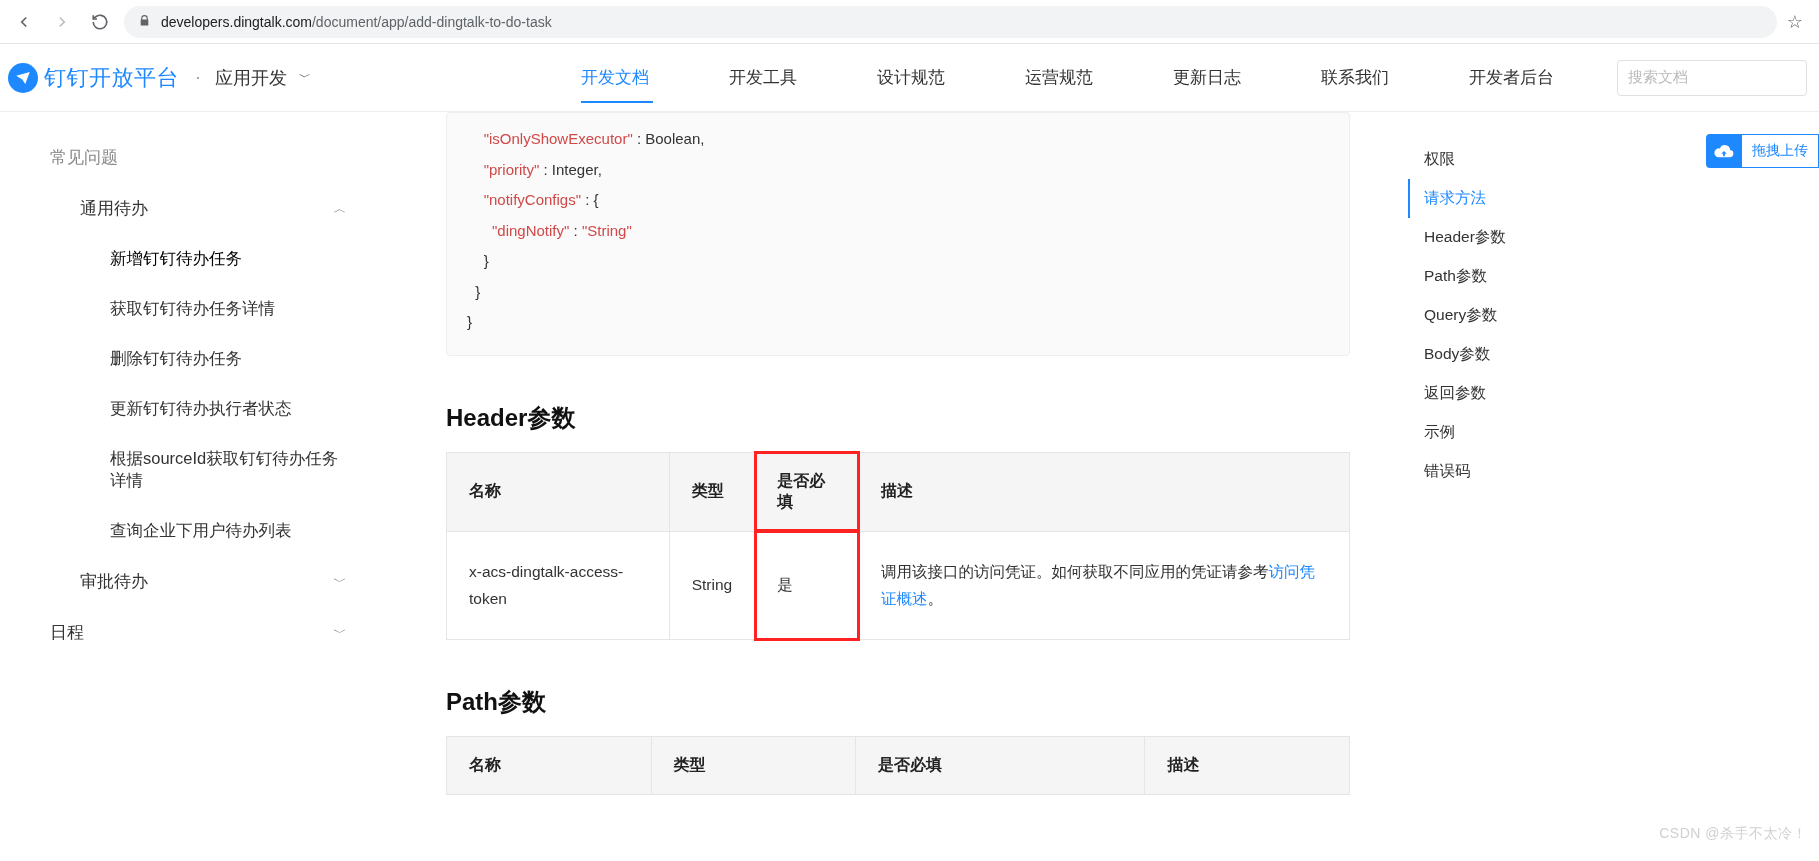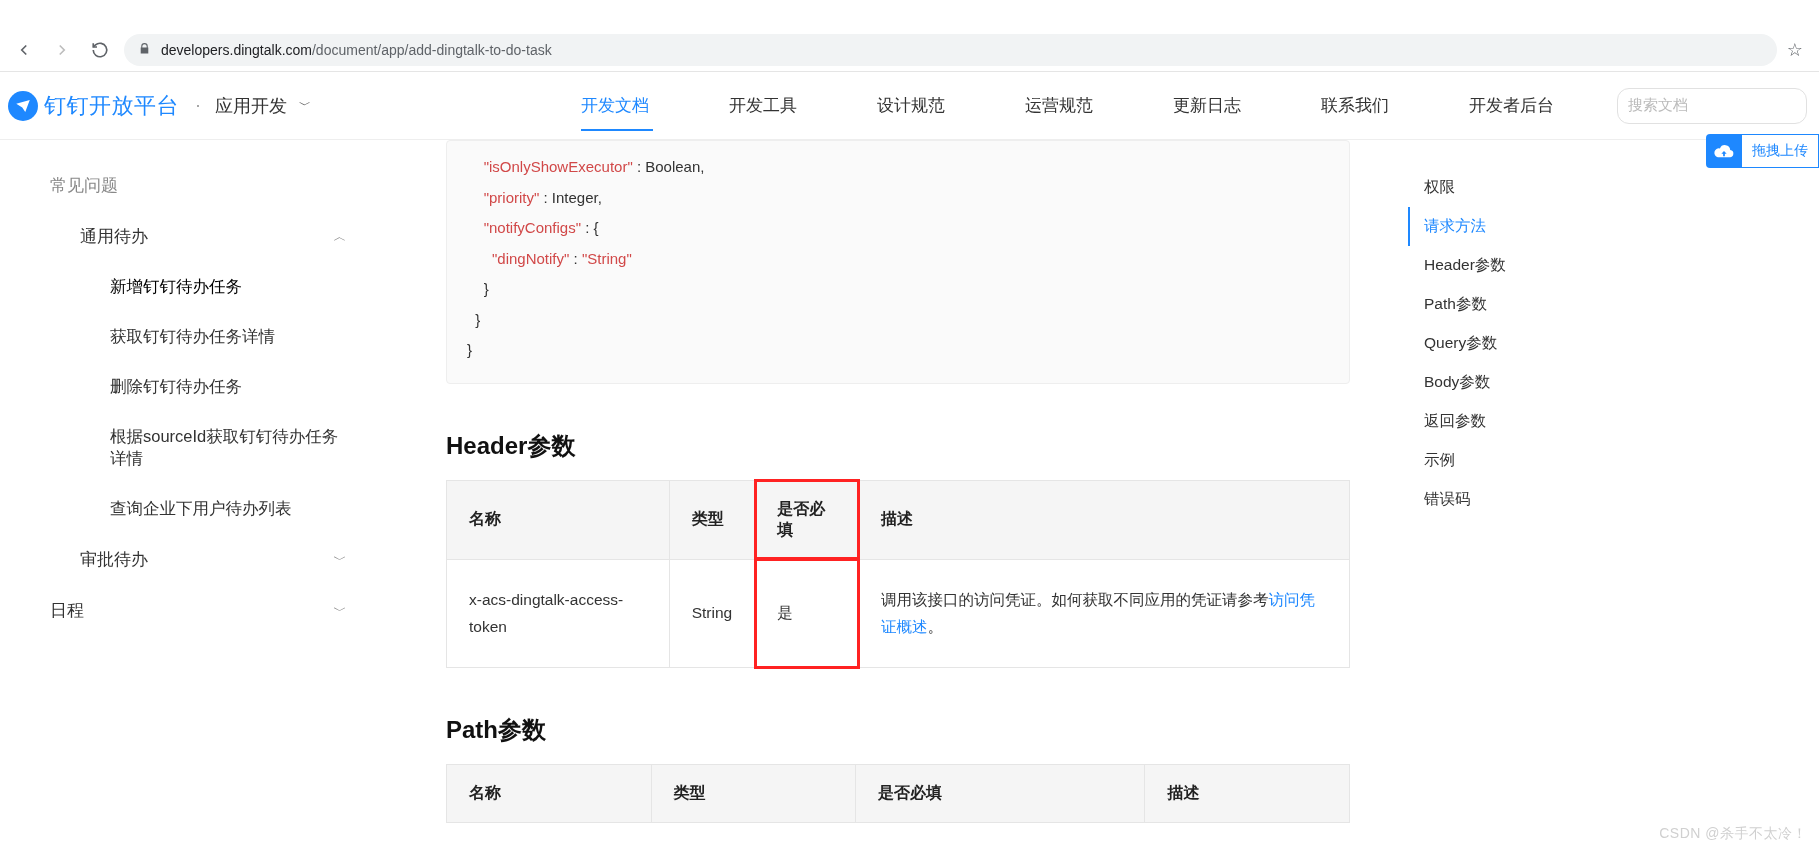--- a/index.html
+++ b/index.html
@@ -1,18 +1,18 @@
 <!DOCTYPE html>
 <html><head>
   <meta charset="utf-8">
   <style>
     * { margin: 0; padding: 0; box-sizing: border-box; font-family: -apple-system, BlinkMacSystemFont, "Segoe UI", "PingFang SC", "Microsoft YaHei", sans-serif; }
     body { background: #fff; color: #1a1a1a; overflow-x: hidden; }
 
-    .browser-bar { display:flex; align-items:center; height:44px; padding:0 10px; border-bottom:1px solid #e5e5e5; gap:10px;margin-top:28px; }
+    .browser-bar { display:flex; align-items:center; height:44px; padding:0 10px; border-bottom:1px solid #e5e5e5; gap:10px; }
     .nav-btn { width:28px; height:28px; display:flex; align-items:center; justify-content:center; color:#5f6368; border-radius:50%; }
     .nav-btn.disabled { color:#b5b5b5; }
     .url-box { flex:1; display:flex; align-items:center; height:32px; background:#f1f3f4; border-radius:16px; padding:0 14px; gap:10px; color:#202124; font-size:14px; }
     .url-box .lock { color:#5f6368; font-size:13px; }
     .url-box .host { color:#202124; }
     .url-box .path { color:#5f6368; }
     .star { color:#5f6368; font-size:18px; margin-right:6px; }
 
     .topnav { display:flex; align-items:center; height:68px; border-bottom:1px solid #eee; padding:0 12px 0 0; }
     .brand { display:flex; align-items:center; gap:6px; padding-left:8px; }
@@ -20,21 +20,21 @@
     .brand-name { color:#1e88ff; font-size:22px; font-weight:500; letter-spacing:.5px; }
     .brand-sep { color:#999; margin:0 8px 0 10px; font-size:18px; }
     .brand-sub { color:#333; font-size:18px; }
     .brand-caret { margin-left:6px; color:#555; font-size:12px; }
 
     .navlinks { display:flex; align-items:center; gap:80px; margin-left:270px; font-size:17px; color:#333; }
     .navlinks .link { position:relative; padding:20px 0; }
     .navlinks .link.active { color:#1e88ff; }
     .navlinks .link.active::after { content:""; position:absolute; left:0; right:-4px; bottom:6px; height:2.5px; background:#1e88ff; }
 
-    .search-box { margin-left:auto; width:190px; height:36px; border:1px solid #e1e1e1; border-radius:12px; display:flex; align-items:center; padding:0 10px; color:#bbb; font-size:15px; }
+    .search-box { margin-left:auto; width:190px; height:36px; border:1px solid #e1e1e1; border-radius:4px; display:flex; align-items:center; padding:0 10px; color:#bbb; font-size:15px; }
 
     .upload-badge { position:fixed; right:0; top:134px; display:flex; align-items:center; height:34px; z-index:10; }
     .upload-icon { background:#1e88ff; width:36px; height:34px; display:flex; align-items:center; justify-content:center; border-radius:4px 0 0 4px; }
     .upload-label { border:1px solid #1e88ff; border-left:none; color:#1e88ff; font-size:14px; padding:0 10px; height:34px; display:flex; align-items:center; background:#fff; }
 
     .layout { display:flex; min-height: calc(861px - 44px - 68px); }
     .sidebar { width:400px; padding:20px 30px 20px 0; }
     .side-item { display:flex; align-items:center; justify-content:space-between; padding:14px 20px 14px 80px; font-size:17px; color:#333; }
     .side-item.top { padding-left:50px; color:#888; }
     .side-item.section { padding-left:80px; color:#333; }
@@ -135,20 +135,21 @@
     <div class="side-item top">
         <span>常见问题</span>
       </div>
     <div class="side-item section">
         <span>通用待办</span>
         <span class="side-caret">︿</span>
       </div>
     <div class="side-item child active">新增钉钉待办任务</div>
     <div class="side-item child">获取钉钉待办任务详情</div>
     <div class="side-item child">删除钉钉待办任务</div>
+    <div class="side-item child">更新钉钉待办执行者状态</div>
     <div class="side-item child">根据sourceId获取钉钉待办任务详情</div>
     <div class="side-item child">查询企业下用户待办列表</div>
     <div class="side-item section">
         <span>审批待办</span>
         <span class="side-caret">﹀</span>
       </div>
     <div class="side-item bottom">
         <span>日程</span>
         <span class="side-caret">﹀</span>
       </div>

